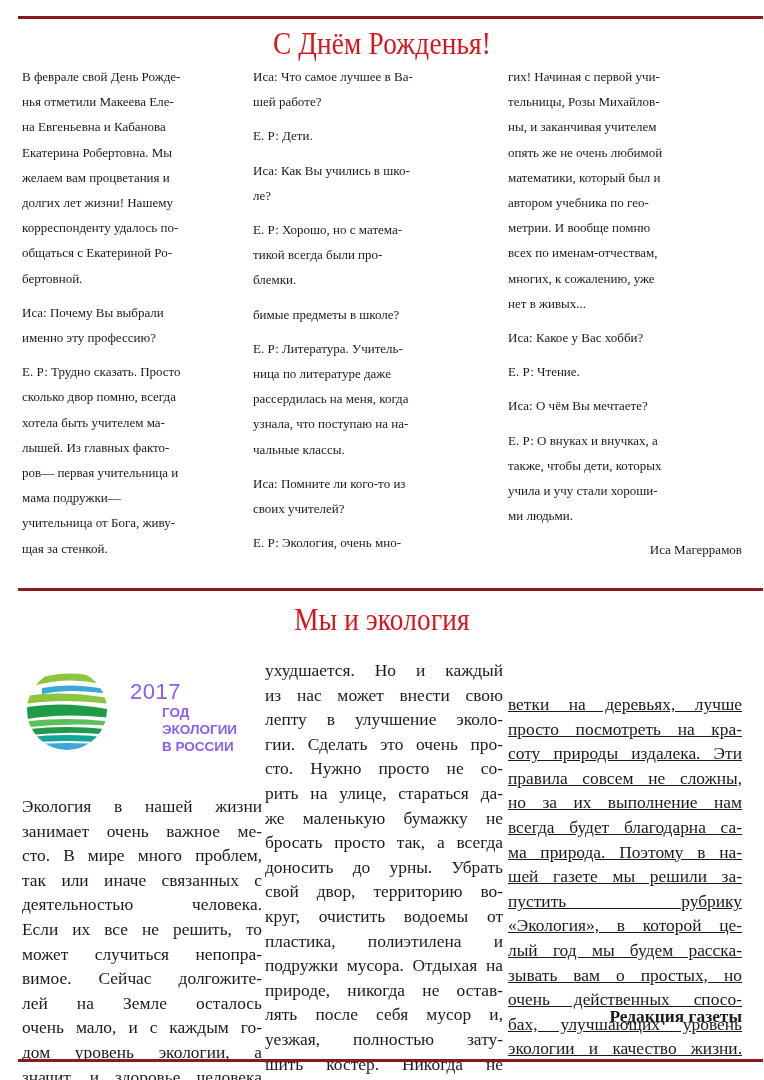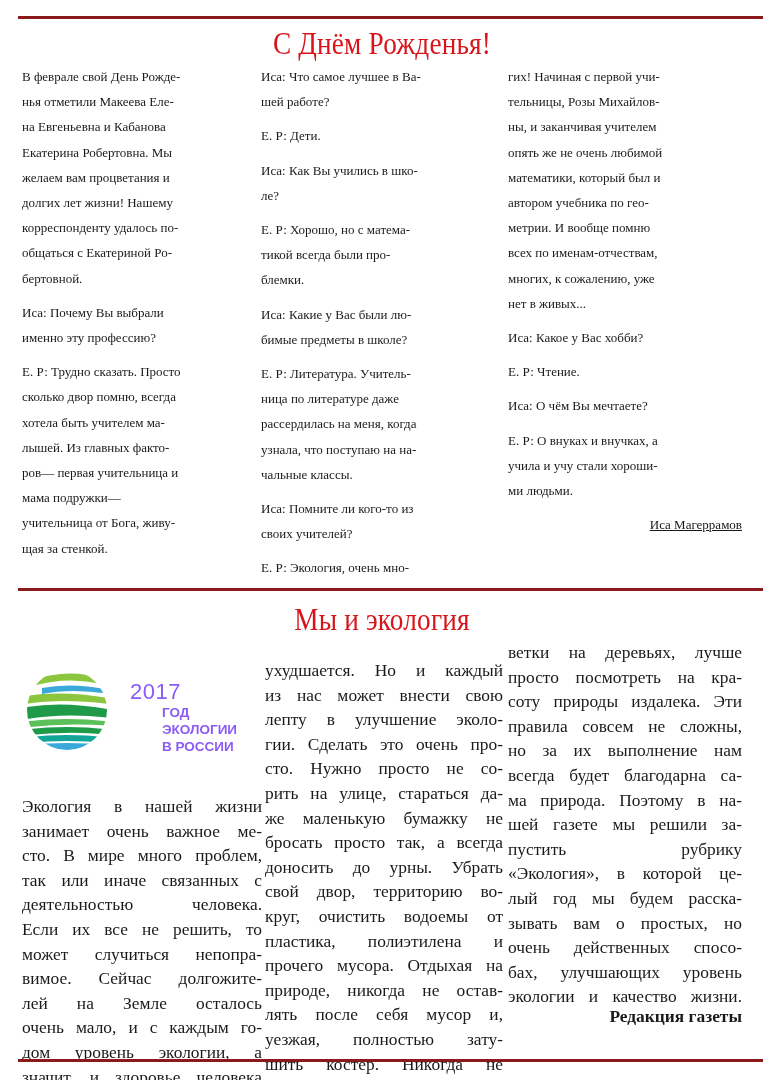--- a/index.html
+++ b/index.html
@@ -6,21 +6,21 @@
   body { width: 764px; height: 1080px; position: relative; overflow: hidden;
          font-family: "Liberation Serif", "DejaVu Serif", serif; color: #1a1a1a; }
   .rule { position: absolute; left: 18px; width: 745px; height: 3px; background: #8b1a1a; }
   .title { position: absolute; left: 0; width: 764px; text-align: center;
            color: #d8141a; font-family: "Liberation Serif", serif; font-size: 31px;
            letter-spacing: 0.2px; transform: scaleX(0.88); transform-origin: center; }
   .col { position: absolute; font-size: 13px; line-height: 25.2px; }
   .col p { margin: 0 0 9px 0; }
   .line { display: block; white-space: nowrap; }
   .just { text-align: justify; text-align-last: justify; white-space: normal; }
-  .sig { text-align: right; margin-top: 8px; text-decoration: underline; }
+  .sig { text-align: right; margin-top: 8px; }
   .eco { font-size: 17.4px; line-height: 24.6px; }
   .logo { position: absolute; left: 22px; top: 668px; width: 225px; height: 82px; }
   .logo-text { position: absolute; left: 108px; top: 12px; font-family: Liberation Sans, sans-serif; color: #8b5cf6; }
   .logo-year { font-size: 22px; line-height: 24px; letter-spacing: 0.5px; }
   .logo-sub { font-size: 13.5px; font-weight: bold; line-height: 17px; margin-left: 32px; }
 </style>
 </head>
 <body>
 
 <div class="rule" style="top:16px;"></div>
@@ -46,39 +46,38 @@
       <span class="line">Е. Р: Трудно сказать. Просто</span>
       <span class="line">сколько двор помню, всегда</span>
       <span class="line">хотела быть учителем ма-</span>
       <span class="line">лышей. Из главных факто-</span>
       <span class="line">ров— первая учительница и</span>
       <span class="line">мама подружки—</span>
       <span class="line">учительница от Бога, живу-</span>
       <span class="line">щая за стенкой.</span>
     </p>
   </div>
-<div class="col" style="left:261px; top:64px; width:240px;font-family:Liberation Serif, serif;">
+<div class="col" style="left:253px; top:64px; width:240px;font-family:Liberation Serif, serif;">
     <p>
       <span class="line">Иса: Что самое лучшее в Ва-</span>
       <span class="line">шей работе?</span>
     </p>
     <p>
       <span class="line">Е. Р: Дети.</span>
     </p>
     <p>
       <span class="line">Иса: Как Вы учились в шко-</span>
       <span class="line">ле?</span>
     </p>
     <p>
       <span class="line">Е. Р: Хорошо, но с матема-</span>
       <span class="line">тикой всегда были про-</span>
       <span class="line">блемки.</span>
     </p>
     <p>
-      <span class="line">Иса: Какие у Вас были лю-</span>
       <span class="line">бимые предметы в школе?</span>
     </p>
     <p>
       <span class="line">Е. Р: Литература. Учитель-</span>
       <span class="line">ница по литературе даже</span>
       <span class="line">рассердилась на меня, когда</span>
       <span class="line">узнала, что поступаю на на-</span>
       <span class="line">чальные классы.</span>
     </p>
     <p>
@@ -106,20 +105,21 @@
       <span class="line">Иса: Какое у Вас хобби?</span>
     </p>
     <p>
       <span class="line">Е. Р: Чтение.</span>
     </p>
     <p>
       <span class="line">Иса: О чём Вы мечтаете?</span>
     </p>
     <p>
       <span class="line">Е. Р: О внуках и внучках, а</span>
+      <span class="line">также, чтобы дети, которых</span>
       <span class="line">учила и учу стали хороши-</span>
       <span class="line">ми людьми.</span>
     </p>
     <div class="sig">Иса Магеррамов</div>
   </div>
 
 <div class="rule" style="top:588px;"></div>
 <div class="title" style="top:602px;">Мы и экология</div>
 
 <div class="logo">
@@ -168,28 +168,28 @@
     <span class="line just">лепту в улучшение эколо-</span>
     <span class="line just">гии. Сделать это очень про-</span>
     <span class="line just">сто. Нужно просто не со-</span>
     <span class="line just">рить на улице, стараться да-</span>
     <span class="line just">же маленькую бумажку не</span>
     <span class="line just">бросать просто так, а всегда</span>
     <span class="line just">доносить до урны. Убрать</span>
     <span class="line just">свой двор, территорию во-</span>
     <span class="line just">круг, очистить водоемы от</span>
     <span class="line just">пластика, полиэтилена и</span>
-    <span class="line just">прочего мусора. Отдыхая на</span>
+    <span class="line just">подружки мусора. Отдыхая на</span>
     <span class="line just">природе, никогда не остав-</span>
     <span class="line just">лять после себя мусор и,</span>
     <span class="line just">уезжая, полностью зату-</span>
     <span class="line just">шить костер. Никогда не</span>
     <span class="line just">срывать цветы и не ломать</span>
   </div>
-<div class="col eco" style="left:508px; top:640px; width:234px;">
+<div class="col eco" style="left:508px; top:692px; width:234px;text-decoration:underline;">
     <span class="line just">ветки на деревьях, лучше</span>
     <span class="line just">просто посмотреть на кра-</span>
     <span class="line just">соту природы издалека. Эти</span>
     <span class="line just">правила совсем не сложны,</span>
     <span class="line just">но за их выполнение нам</span>
     <span class="line just">всегда будет благодарна са-</span>
     <span class="line just">ма природа. Поэтому в на-</span>
     <span class="line just">шей газете мы решили за-</span>
     <span class="line just">пустить рубрику</span>
     <span class="line just">«Экология», в которой це-</span>

